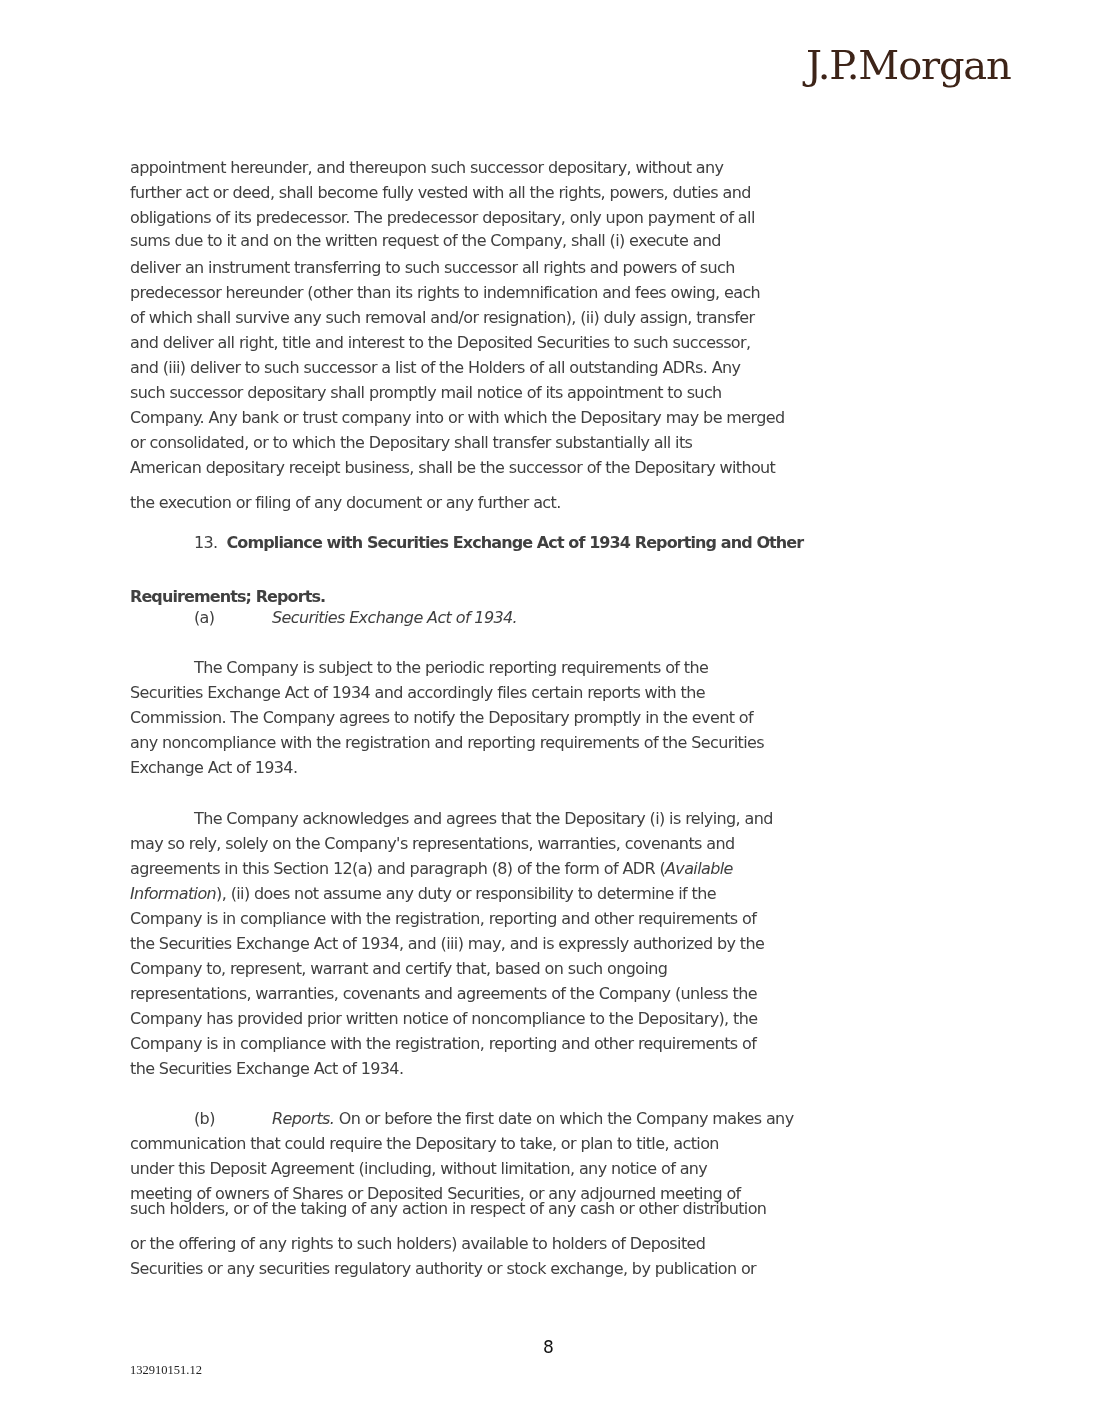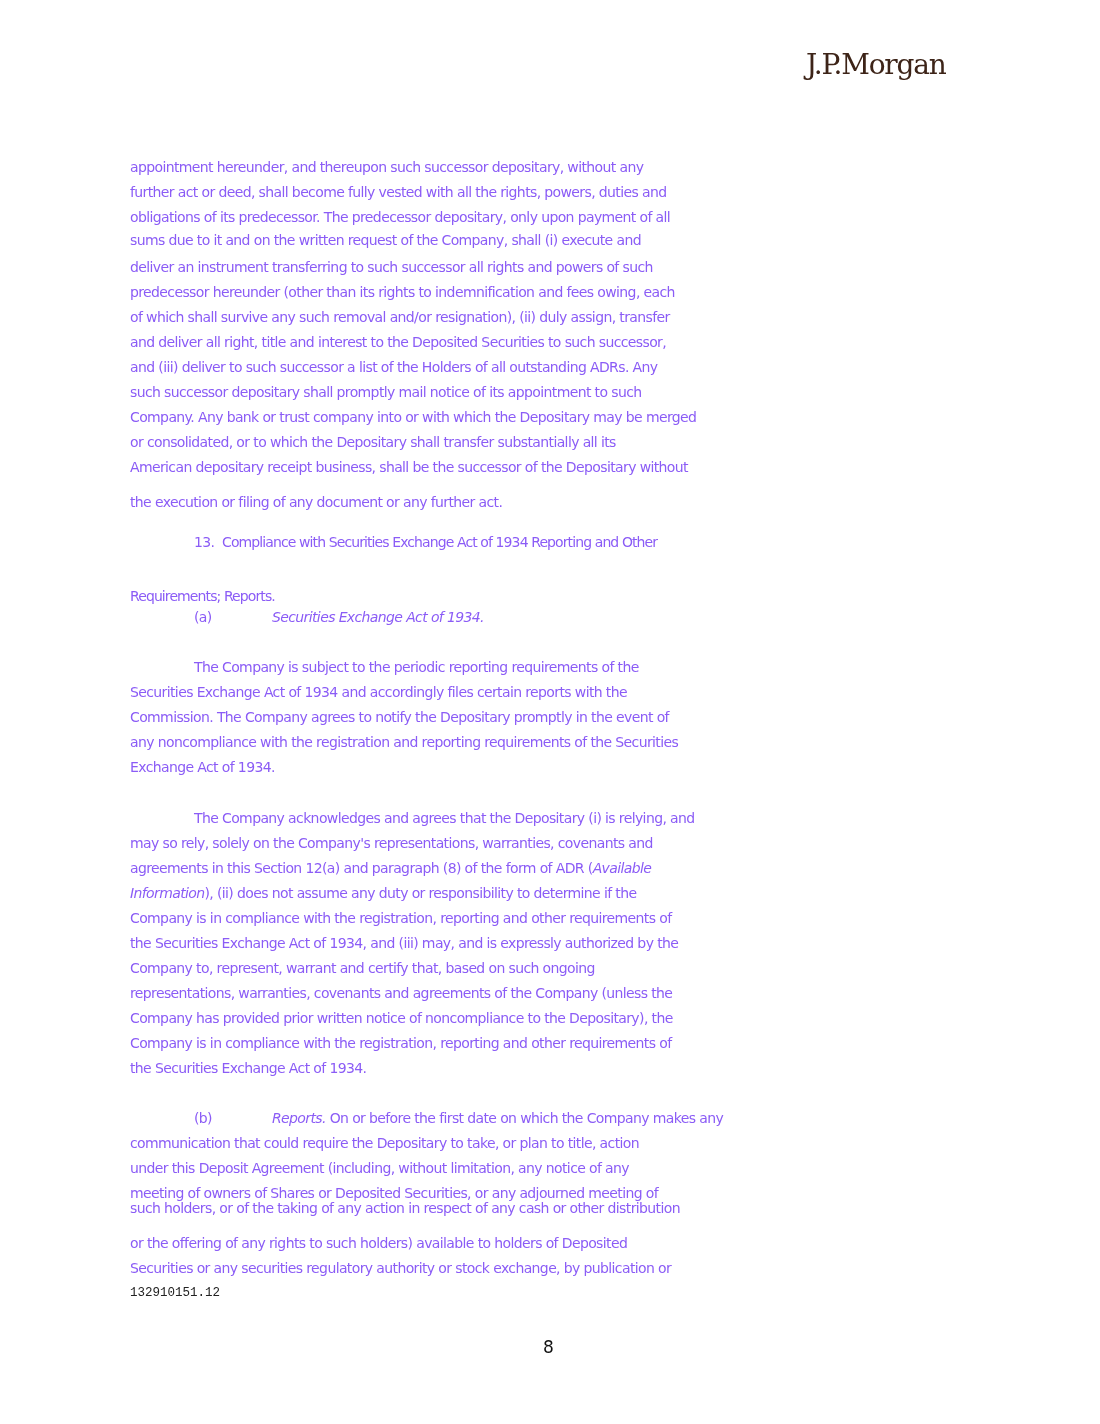--- a/index.html
+++ b/index.html
@@ -1,39 +1,39 @@
 <!DOCTYPE html>
 <html><head>
 <meta charset="utf-8">
 <style>
   html, body { margin: 0; padding: 0; background: #ffffff; }
   body { width: 1100px; height: 1424px; position: relative; overflow: hidden; }
   .logo {
     position: absolute; left: 806px; top: 40px;
     font-family: "DejaVu Serif", "Liberation Serif", serif;
-    font-size: 28px; color: #3d2418; letter-spacing: -1.2px;
+    font-size: 40px; color: #3d2418; letter-spacing: -1.2px;
     line-height: 50px; white-space: nowrap; text-align: center;
   }
   .line {
     position: absolute; left: 130px;
     font-family: "DejaVu Sans", sans-serif;
-    font-size: 14px; line-height: 25px; color: #8b5cf6;
+    font-size: 16px; line-height: 25px; color: #404040;
     white-space: nowrap; letter-spacing: -0.62px;
   }
   .ind { left: 194px; }
-  .b { font-weight: normal; letter-spacing: -0.9px; }
+  .b { font-weight: bold; letter-spacing: -0.9px; }
   .i { font-style: italic; margin-top: 42px; }
   .tab { display: inline-block; width: 78px; }
   .pagenum {
     position: absolute; left: 543px; top: 1337px;
     font-family: "DejaVu Sans", sans-serif; font-size: 17px; color: #111;
   }
   .docid {
-    position: absolute; left: 130px; top: 1286px;
-    font-family: Liberation Mono, monospace; font-size: 12.5px; color: #222;
+    position: absolute; left: 130px; top: 1363px;
+    font-family: Liberation Serif, serif; font-size: 12.5px; color: #222;
   }
 </style>
 </head>
 <body>
 
 <div>
 
   <div class="logo">J.P.Morgan</div>
 
   <div>

